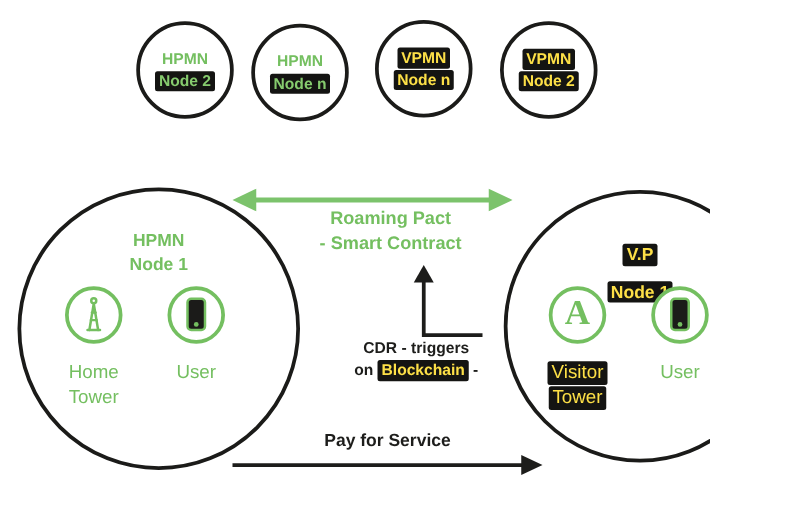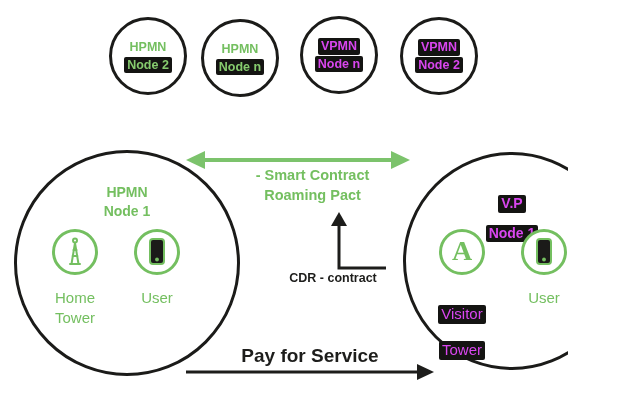--- a/index.html
+++ b/index.html
@@ -6,31 +6,31 @@
     --green:#74bf60;
     --dark:#1d1d1b;
     --chip-bg:#141412;
   }
   html,body{margin:0;padding:0;background:#fff;}
   body{font-family:"Liberation Sans",sans-serif;}
   .canvas{position:relative;width:568px;height:416px;background:#ffffff;overflow:hidden;}
   .circle{position:absolute;border:3px solid #1b1b19;border-radius:50%;box-sizing:border-box;background:#fff;}
   .small-node{width:78px;height:78px;display:flex;flex-direction:column;align-items:center;justify-content:center;gap:1px;text-align:center;}
   .node-line{font-size:12.5px;font-weight:700;color:var(--green);line-height:1.3;}
-  .chip{background:var(--chip-bg);color:#d946ef;padding:0 3px;border-radius:2px;display:inline-block;}
+  .chip{background:var(--chip-bg);color:#fde047;padding:0 3px;border-radius:2px;display:inline-block;}
   .chip-green{color:#86cb6e;}
   .net-title{position:absolute;text-align:center;font-size:14px;font-weight:700;color:var(--green);line-height:1.35;}
   .net-title .chip{line-height:1.25;margin-top:12px;}
   .icon-circle{position:absolute;width:46px;height:46px;border:3px solid var(--green);border-radius:50%;box-sizing:border-box;display:flex;align-items:center;justify-content:center;background:#fff;}
   .icon-label{position:absolute;width:90px;text-align:center;font-size:15px;font-weight:400;color:var(--green);line-height:1.35;}
-  .icon-label .chip{line-height:1.25;margin-top:17px;}
+  .icon-label .chip{line-height:1.25;margin-top:1px;}
   .mid-text{position:absolute;text-align:center;font-weight:700;line-height:1.4;}
   .mid-green{color:var(--green);font-size:14.5px;}
   .mid-dark{color:var(--dark);font-size:12.5px;}
-  .pay-label{color:var(--dark);font-size:19px;}
+  .pay-label{color:var(--dark);font-size:14px;}
   .a-glyph{font-family:"Liberation Serif",serif;font-weight:700;font-size:28px;color:var(--green);line-height:1;margin-top:-2px;}
   svg{position:absolute;display:block;}
 </style>
 </head>
 <body>
 
 <div class="canvas">
 
   <div class="circle small-node" style="left:109px;top:17px;">
     <div class="node-line">HPMN</div>
@@ -108,31 +108,32 @@
 
   <div class="icon-label" style="left:499px;top:288px;">User</div>
 
   <svg style="left:184px;top:147px;" width="228" height="26" viewBox="0 0 228 26">
     <line x1="16" y1="13" x2="212" y2="13" stroke="#7cc36c" stroke-width="4"></line>
     <polygon points="2,13 21,4 21,22" fill="#7cc36c"></polygon>
     <polygon points="226,13 207,4 207,22" fill="#7cc36c"></polygon>
   </svg>
 
   <div class="mid-text mid-green" style="left:230px;top:165px;width:165px;">
+    <div>Roaming Pact</div>
     <div>- Smart Contract</div>
-    <div>Roaming Pact</div>
   </div>
 
   <svg style="left:322px;top:210px;" width="68" height="62" viewBox="0 0 68 62">
     <polyline points="64,58 17,58 17,12" fill="none" stroke="#1d1d1b" stroke-width="3"></polyline>
     <polygon points="17,2 9,16 25,16" fill="#1d1d1b"></polygon>
   </svg>
 
   <div class="mid-text mid-dark" style="left:263px;top:270px;width:140px;">
-    <div>CDR - contract</div>
+    <div>CDR - triggers</div>
+    <div><span>on </span><span class="chip">Blockchain</span><span> -</span></div>
   </div>
 
   <div class="mid-text pay-label" style="left:230px;top:343px;width:160px;">Pay for Service</div>
 
   <svg style="left:182px;top:360px;" width="254" height="24" viewBox="0 0 254 24">
     <line x1="4" y1="12" x2="238" y2="12" stroke="#1d1d1b" stroke-width="3"></line>
     <polygon points="252,12 235,4 235,20" fill="#1d1d1b"></polygon>
   </svg>
 
 </div>

